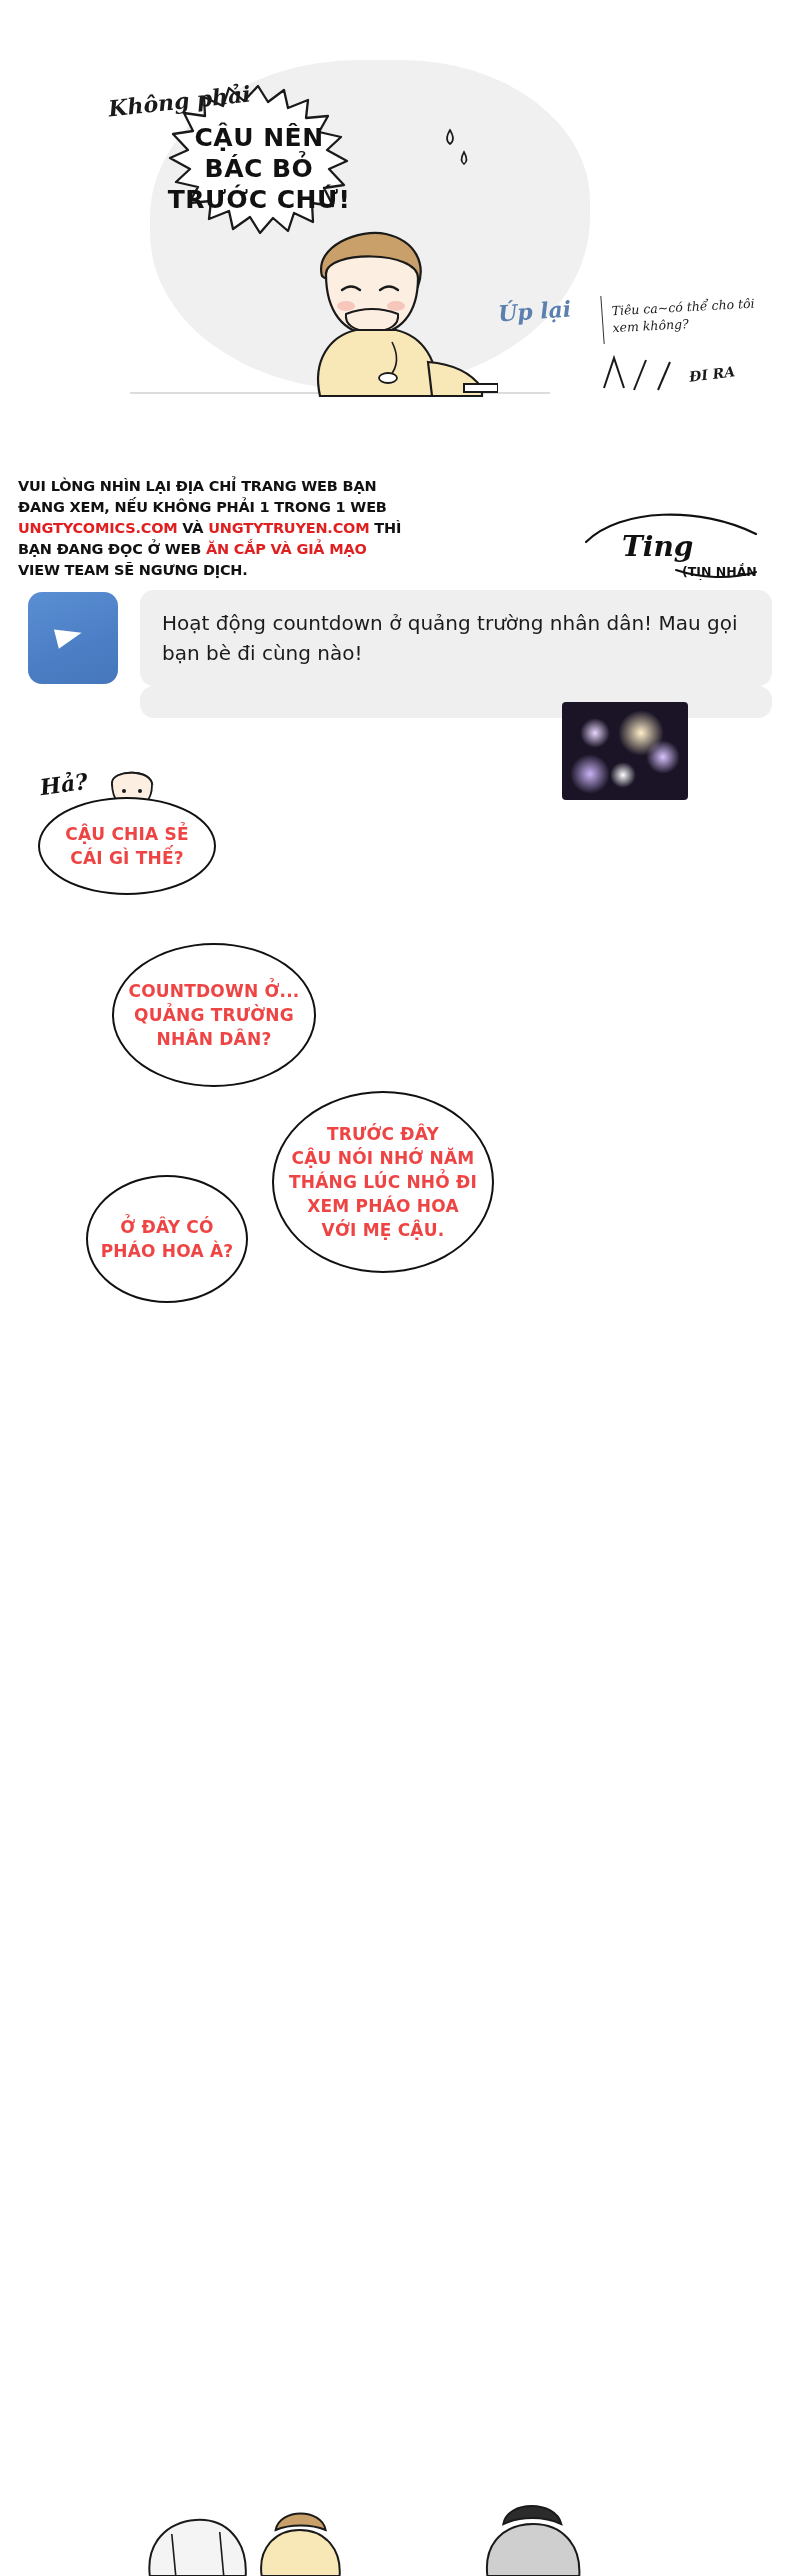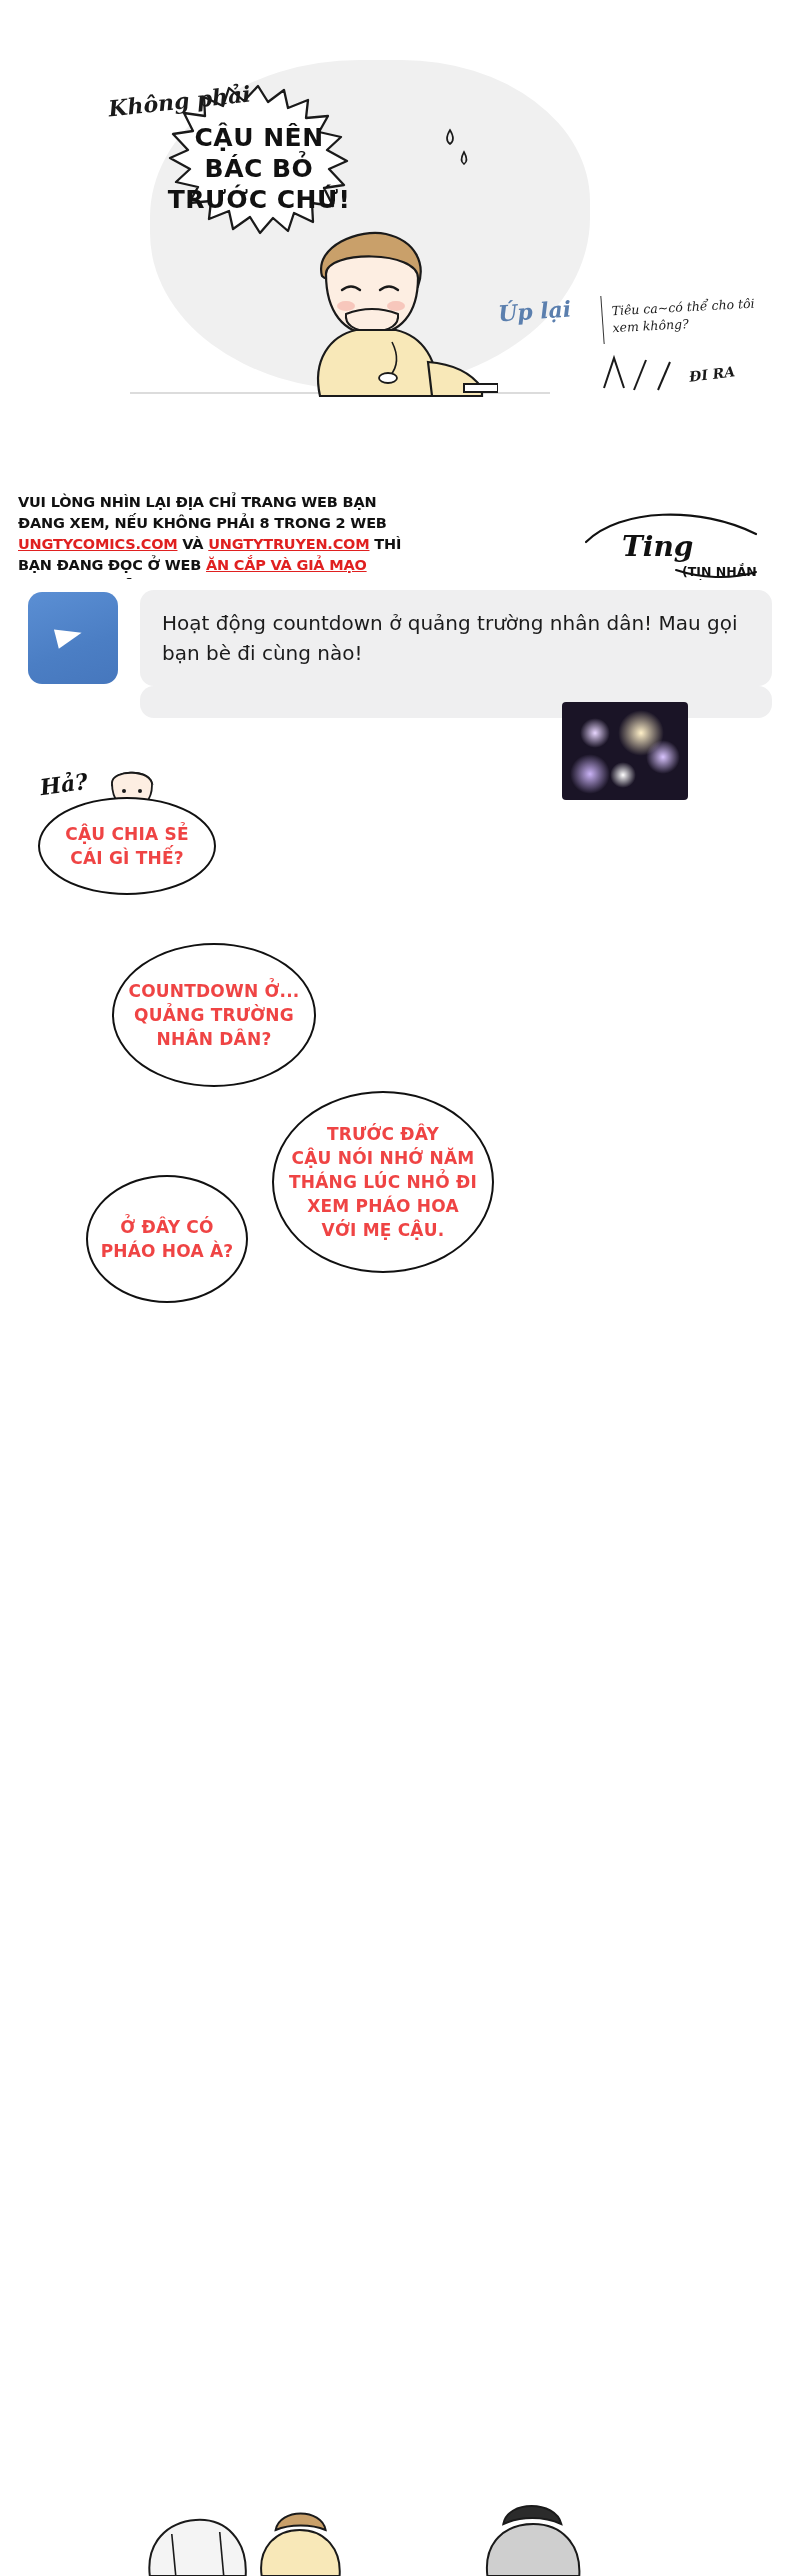--- a/index.html
+++ b/index.html
@@ -116,23 +116,22 @@
   .notice {
     position: absolute;
     left: 18px; top: 476px;
     width: 560px;
     font-family: "DejaVu Sans", sans-serif;
     font-weight: bold;
     font-size: 14.5px;
     line-height: 21px;
     color: #111;
     letter-spacing: -0.2px;
-    margin-top: 16px;
-  }
-  .notice .red { color: #e02020; text-decoration: underline; }
+  }
+  .notice .red { color: #e02020; }
 
   
   .ting {
     position: absolute;
     left: 580px; top: 512px;
     width: 210px;
     height: 80px;
   }
   .ting-word {
     position: absolute;
@@ -345,21 +344,21 @@
 
     <svg style="position:absolute;left:600px;top:348px;" width="120" height="50" viewBox="0 0 120 50">
       <path d="M4,40 L14,10 L24,40" fill="none" stroke="#1a1a1a" stroke-width="2"></path>
       <path d="M34,42 L46,12" fill="none" stroke="#1a1a1a" stroke-width="2"></path>
       <path d="M58,42 L70,14" fill="none" stroke="#1a1a1a" stroke-width="2"></path>
     </svg>
   </div>
 
   <div class="notice">
     <div>VUI LÒNG NHÌN LẠI ĐỊA CHỈ TRANG WEB BẠN</div>
-    <div>ĐANG XEM, NẾU KHÔNG PHẢI 8 TRONG 2 WEB</div>
+    <div>ĐANG XEM, NẾU KHÔNG PHẢI 1 TRONG 1 WEB</div>
     <div>
       <span class="red">UNGTYCOMICS.COM</span><span> VÀ </span><span class="red">UNGTYTRUYEN.COM</span><span> THÌ</span>
     </div>
     <div>
       <span>BẠN ĐANG ĐỌC Ở WEB </span><span class="red">ĂN CẮP VÀ GIẢ MẠO</span>
     </div>
     <div>VIEW TEAM SẼ NGƯNG DỊCH.</div>
   </div>
 
   <div class="ting">

